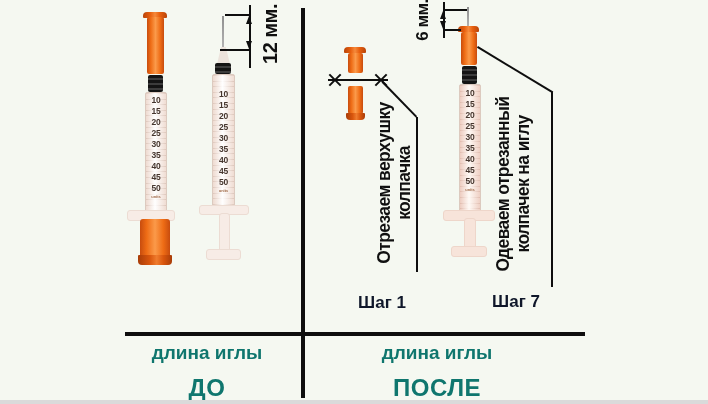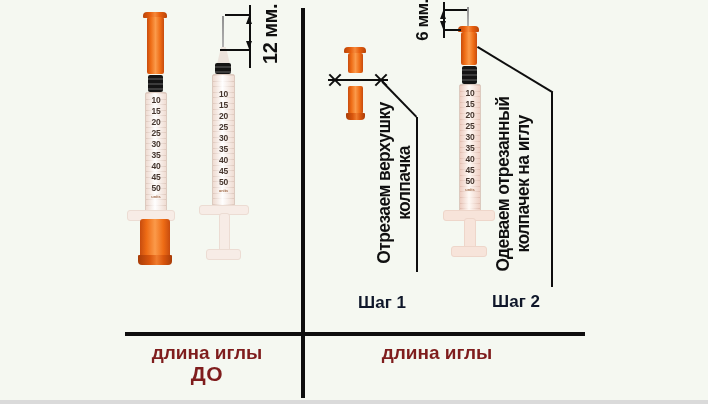--- a/index.html
+++ b/index.html
@@ -36,23 +36,23 @@
   .arr{position:absolute;width:0;height:0;}
   .arr.up{border-left:3.5px solid transparent;border-right:3.5px solid transparent;border-bottom:8px solid #0e0e0e;}
   .arr.down{border-left:3.5px solid transparent;border-right:3.5px solid transparent;border-top:8px solid #0e0e0e;}
   .xstroke{position:absolute;width:16px;height:2px;background:#0e0e0e;}
   
   .rot{position:absolute;transform:rotate(-90deg);text-align:center;font-weight:700;color:#101010;}
   .dim-label{font-size:20px;letter-spacing:-0.5px;white-space:nowrap;}
   .dim-label.small{font-size:17px;}
   .note{font-size:17.5px;line-height:20px;white-space:nowrap;letter-spacing:-0.6px;}
   .step{position:absolute;width:80px;text-align:center;font-weight:700;font-size:17px;color:#0f172a;}
-  .caption{position:absolute;width:162px;text-align:center;font-weight:700;color:#7f1d1d;}
+  .caption{position:absolute;width:162px;text-align:center;font-weight:700;color:#0f766e;}
   .caption .c1{font-size:19px;line-height:21px;}
-  .caption .c2{font-size:21px;line-height:22px;margin-top:0;letter-spacing:0.5px;}
+  .caption .c2{font-size:24px;line-height:22px;margin-top:14px;letter-spacing:0.5px;}
 </style>
 </head>
 <body>
 
 <div id="stage">
 
   <div>
 
     <div>
       <div class="cap-rim" style="left:143px;top:12px;width:24px;height:6px;"></div>
@@ -173,20 +173,21 @@
       <div class="arr down" style="left:440px;top:21px;"></div>
       <div class="rot dim-label small" style="left:400px;top:10px;width:46px;height:20px;">6 мм.</div>
     </div>
 
     <div class="line" style="left:478px;top:46px;width:88px;height:2px;transform:rotate(31.2deg);transform-origin:0 0;"></div>
     <div class="line" style="left:551px;top:92px;width:2px;height:195px;"></div>
     <div class="rot note" style="left:414px;top:164px;width:198px;height:40px;">
       <div>Одеваем отрезанный</div>
       <div>колпачек на иглу</div>
     </div>
-    <div class="step" style="left:476px;top:292px;">Шаг 2</div>
+    <div class="step" style="left:476px;top:292px;">Шаг 7</div>
 
     <div class="caption" style="left:356px;top:342px;">
       <div class="c1">длина иглы</div>
+      <div class="c2">ПОСЛЕ</div>
     </div>
   </div>
 
 </div>
 
 </body></html>

